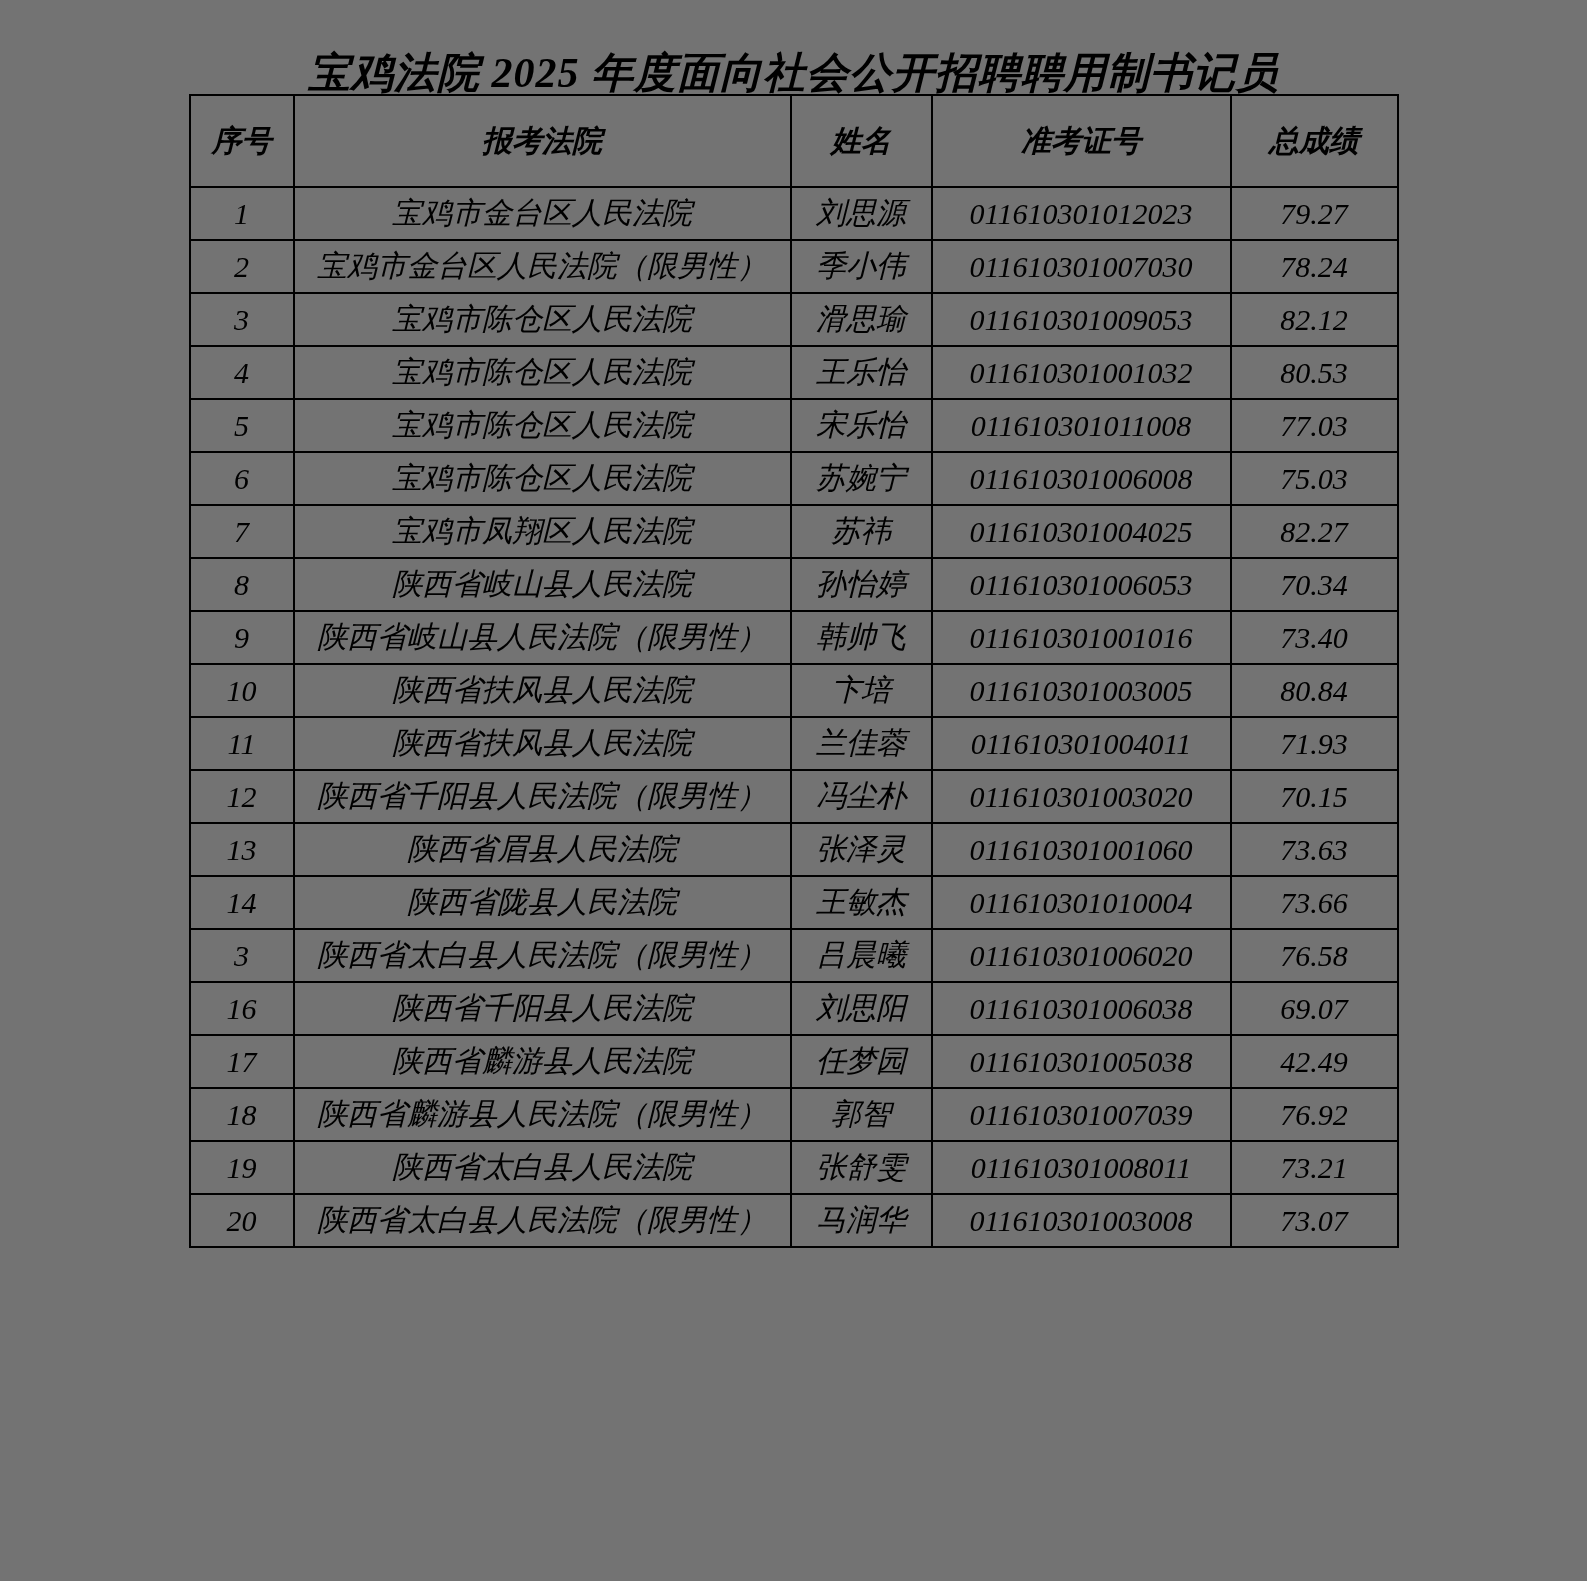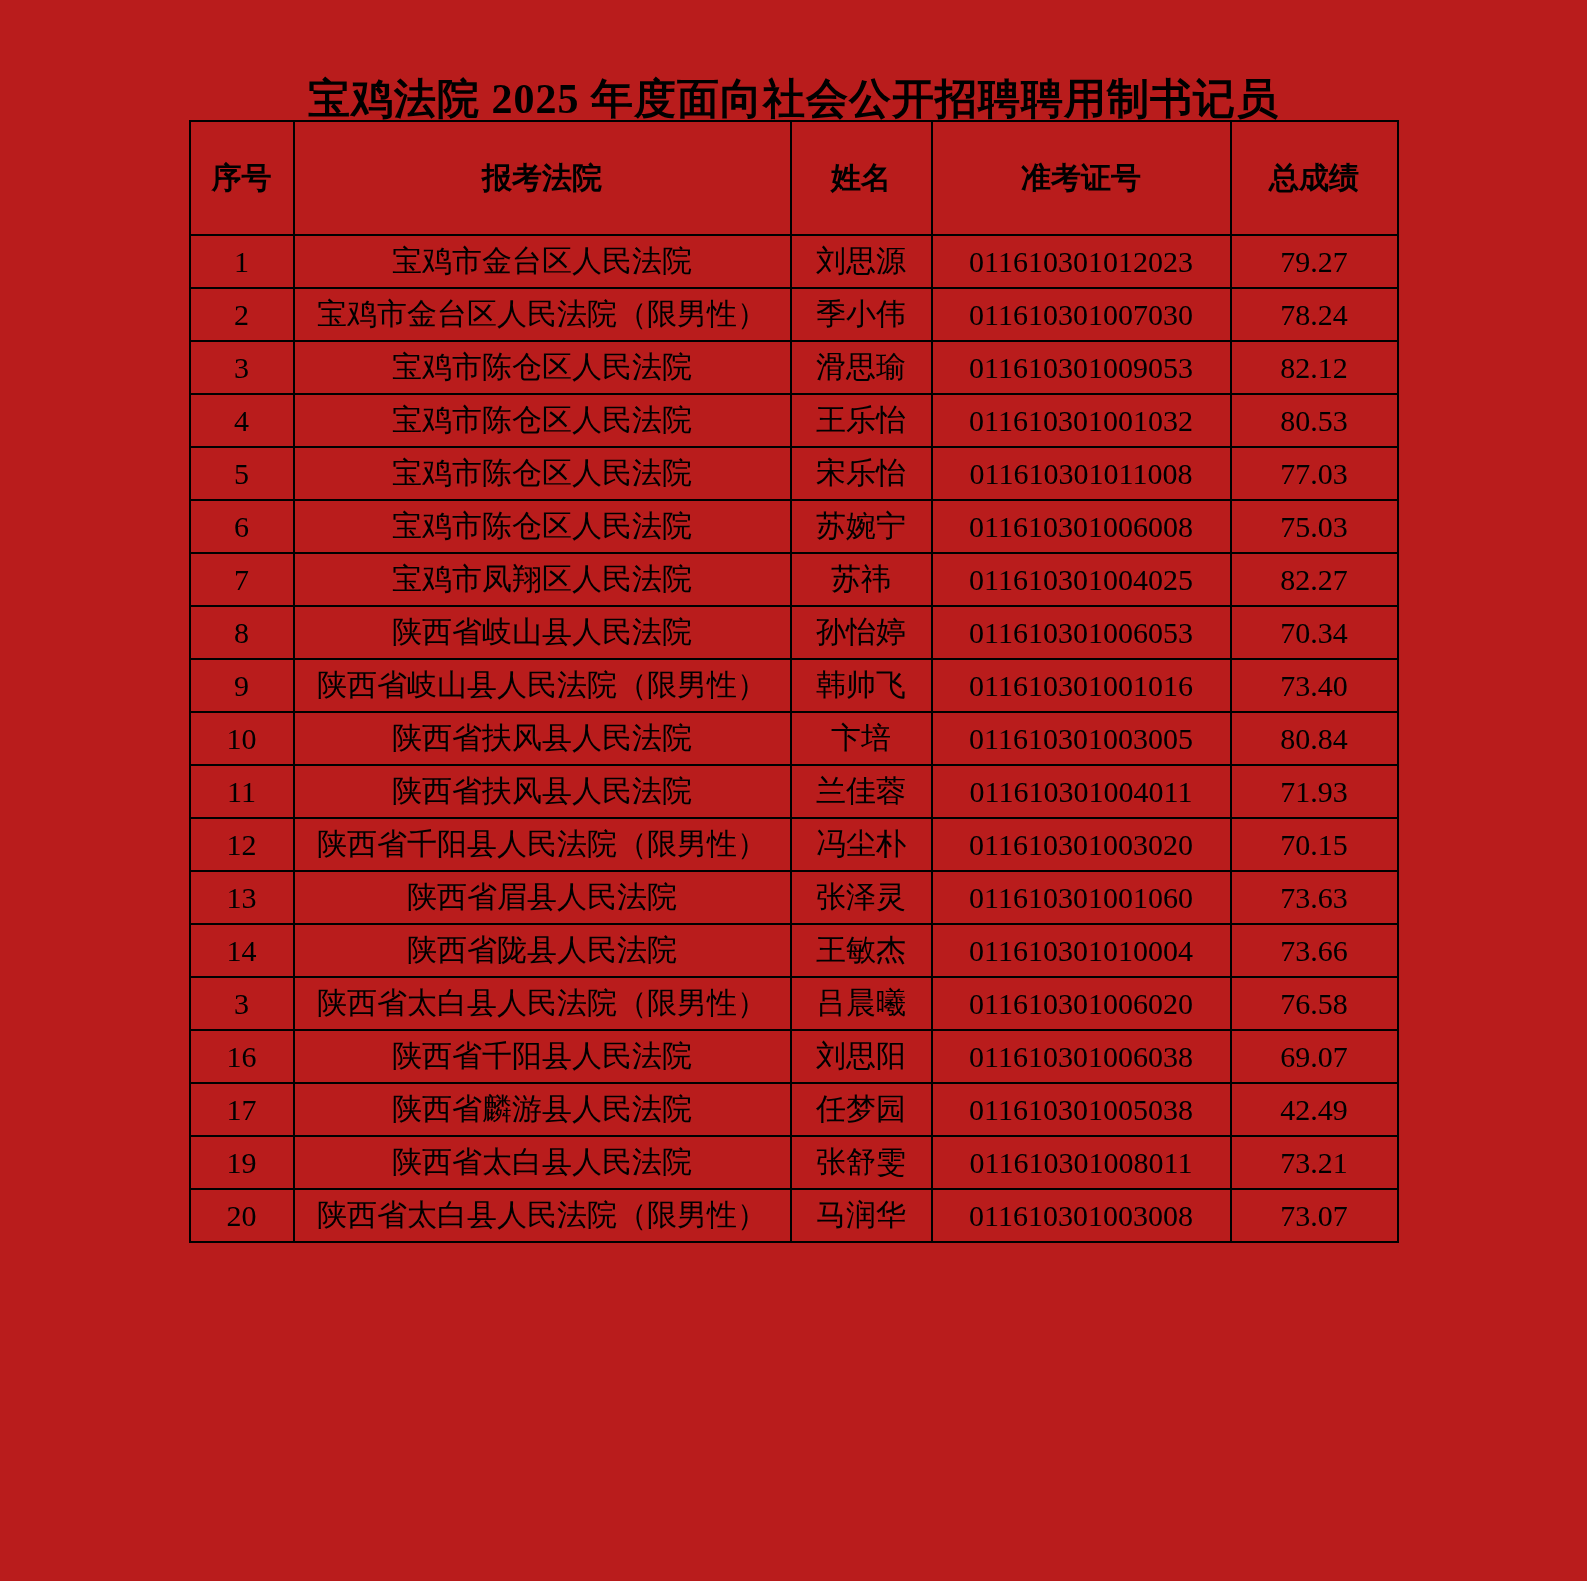--- a/index.html
+++ b/index.html
@@ -6,23 +6,24 @@
   html, body {
     margin: 0;
     padding: 0;
     background: #ffffff;
     color: #000000;
     font-family: "Liberation Serif", "DejaVu Serif", serif;
   }
   .page {
     width: 1587px;
     height: 1581px;
-    background: #b91c1c;
-    padding-top: 78px;
+    background: #737373;
+    padding-top: 52px;
     overflow: hidden;
+    font-style: italic;
   }
   .title {
     text-align: center;
     font-size: 42px;
     font-weight: bold;
     line-height: 1;
     margin: 0;
     letter-spacing: 1px;
   }
   .title-line2 {
@@ -38,21 +39,21 @@
   table.roster th,
   table.roster td {
     border: 2px solid #000000;
     text-align: center;
     vertical-align: middle;
     padding: 0 4px;
     overflow: hidden;
     white-space: nowrap;
   }
   table.roster thead th {
-    height: 114px;
+    height: 92px;
     font-size: 30px;
     font-weight: bold;
   }
   table.roster tbody td {
     height: 53px;
     font-size: 30px;
     font-weight: normal;
   }
   col.c-index   { width: 104px; }
   col.c-court   { width: 497px; }
@@ -199,20 +200,27 @@
           <td>69.07</td>
         </tr>
         <tr>
           <td>17</td>
           <td>陕西省麟游县人民法院</td>
           <td>任梦园</td>
           <td>011610301005038</td>
           <td>42.49</td>
         </tr>
         <tr>
+          <td>18</td>
+          <td>陕西省麟游县人民法院（限男性）</td>
+          <td>郭智</td>
+          <td>011610301007039</td>
+          <td>76.92</td>
+        </tr>
+        <tr>
           <td>19</td>
           <td>陕西省太白县人民法院</td>
           <td>张舒雯</td>
           <td>011610301008011</td>
           <td>73.21</td>
         </tr>
         <tr>
           <td>20</td>
           <td>陕西省太白县人民法院（限男性）</td>
           <td>马润华</td>

